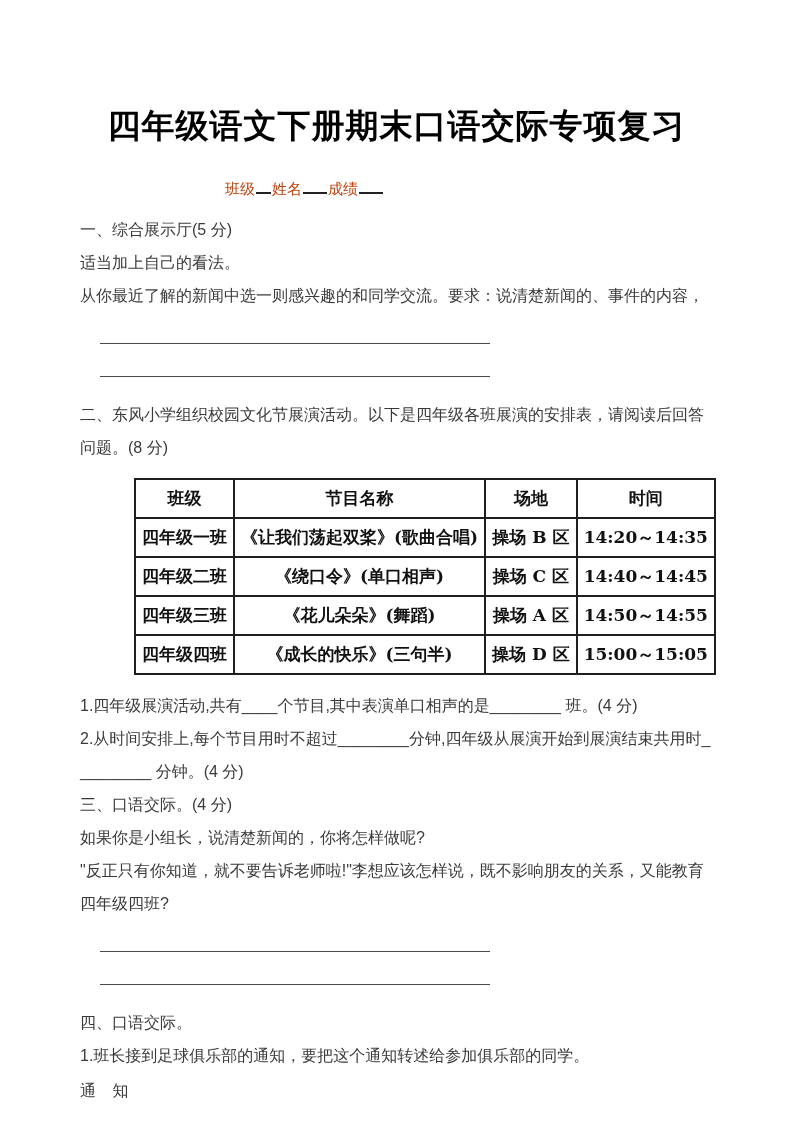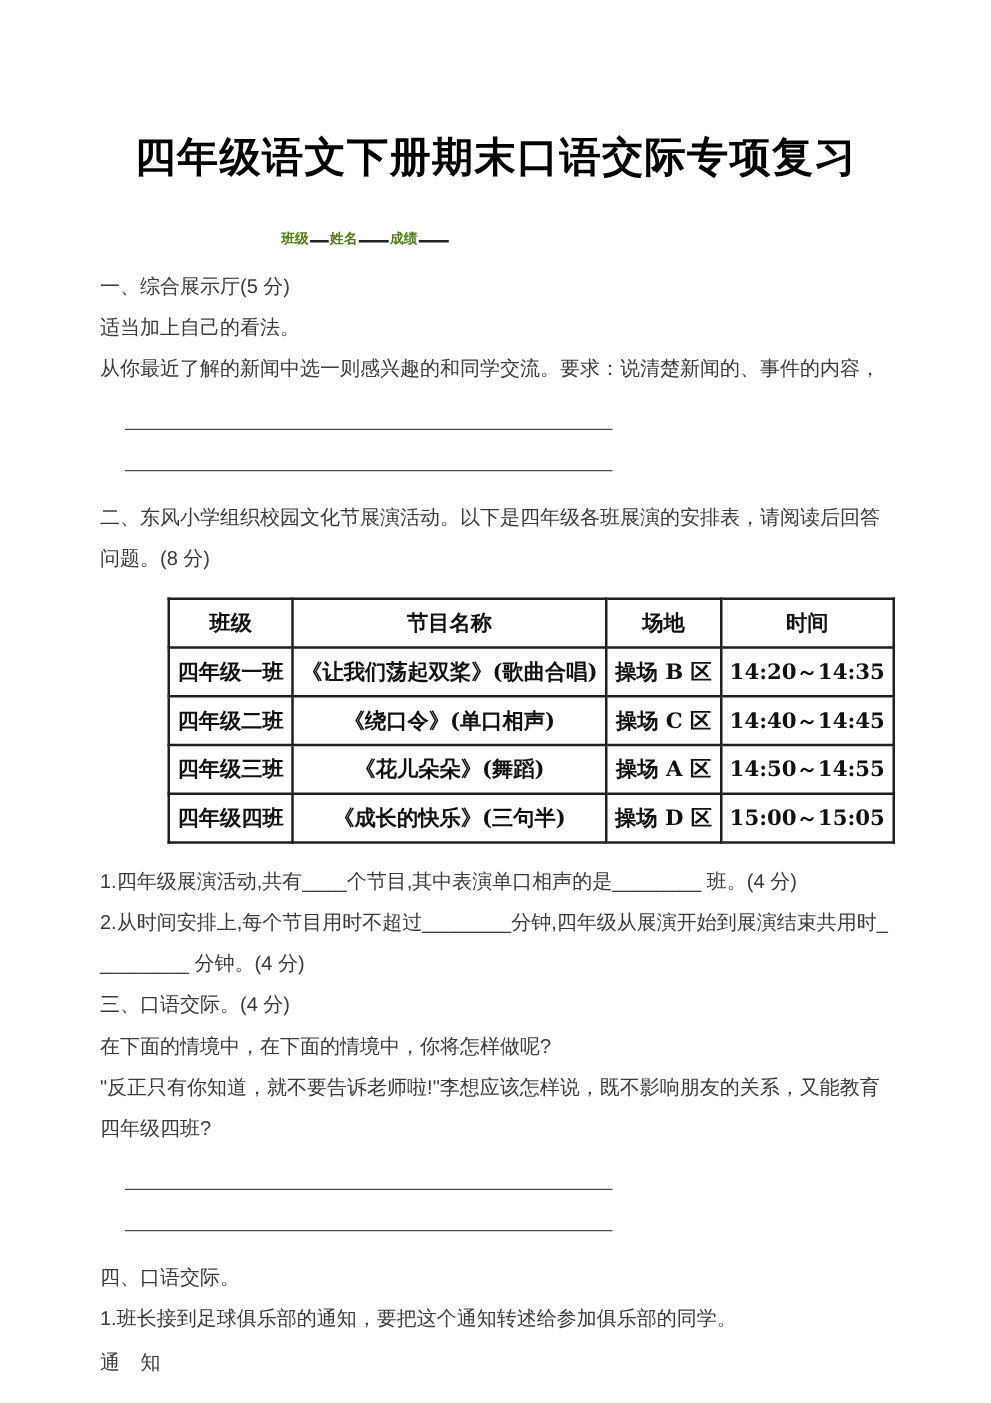--- a/index.html
+++ b/index.html
@@ -17,23 +17,23 @@
     margin:104px 0 0 0;
     text-align:center;
     font-size:33px;
     font-weight:800;
     letter-spacing:1px;
     color:#000;
   }
 
   .info-line {
     margin:30px 0 0 145px;
-    font-size:11px;
-    font-weight:bold;
-    color:#4d7c0f;
+    font-size:15px;
+    font-weight:normal;
+    color:#c2410c;
     height:20px;
   }
   .info-blank {
     display:inline-block;
     border-bottom:2px solid #222;
     height:13px;
     margin:0 1px;
   }
   .b-short { width:15px; }
   .b-med   { width:24px; }
@@ -138,21 +138,21 @@
         <td>15:00～15:05</td>
       </tr>
     </tbody>
       </table>
 
     <p class="tline mt-block">1.四年级展演活动,共有____个节目,其中表演单口相声的是________ 班。(4 分)</p>
     <p class="tline">2.从时间安排上,每个节目用时不超过________分钟,四年级从展演开始到展演结束共用时_</p>
     <p class="tline">________ 分钟。(4 分)</p>
 
     <p class="tline">三、口语交际。(4 分)</p>
-    <p class="tline">在下面的情境中，在下面的情境中，你将怎样做呢?</p>
+    <p class="tline">如果你是小组长，说清楚新闻的，你将怎样做呢?</p>
     <p class="tline">"反正只有你知道，就不要告诉老师啦!"李想应该怎样说，既不影响朋友的关系，又能教育</p>
     <p class="tline">四年级四班?</p>
 
     <div class="ans-gap"></div>
     <div class="ans-line">
         <span class="rule"></span>
       </div>
     <div class="ans-line">
         <span class="rule"></span>
       </div>

